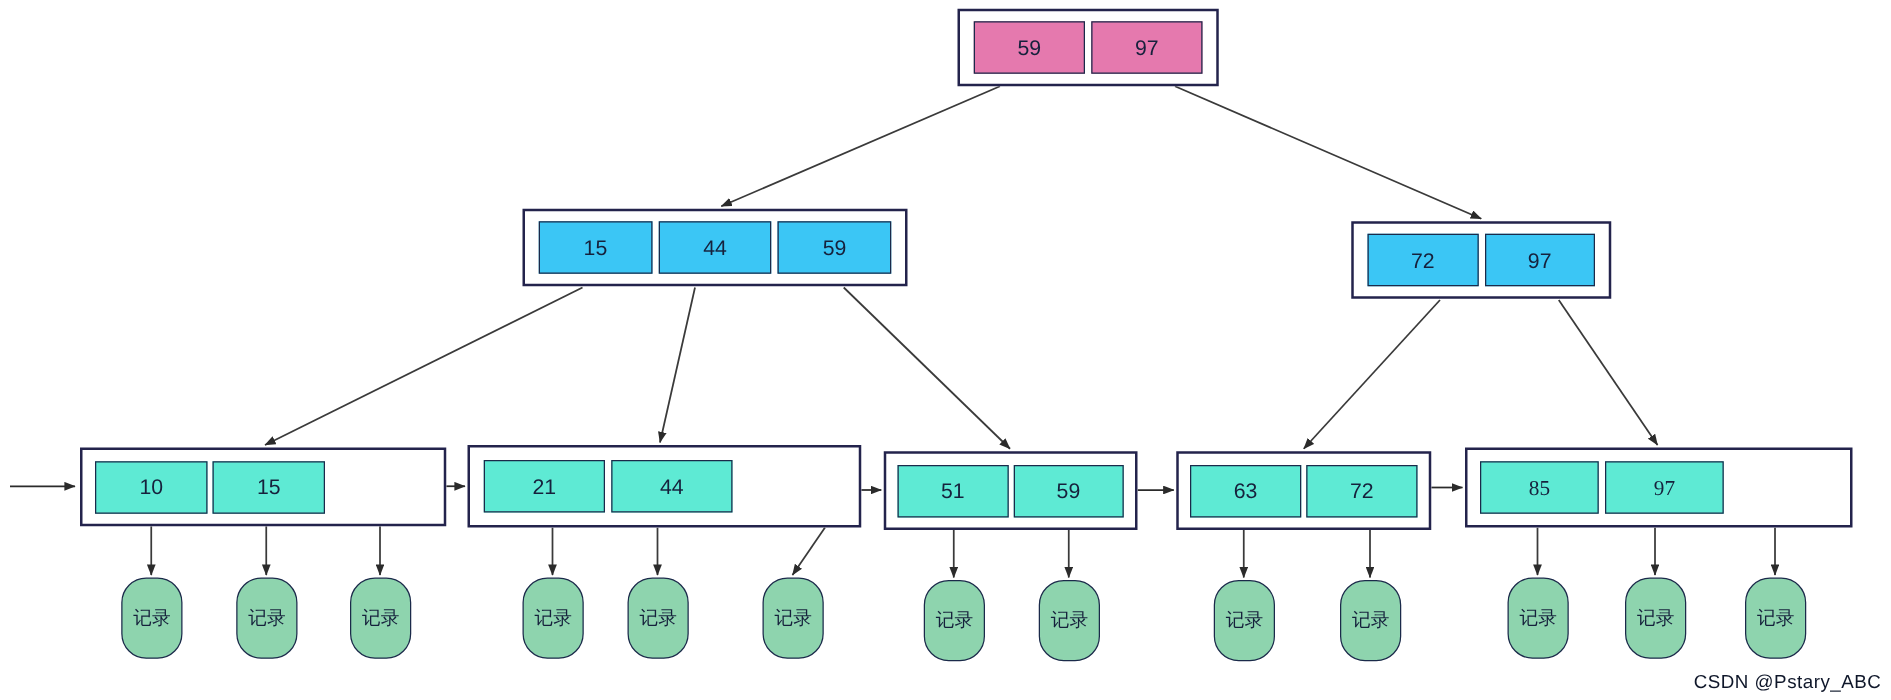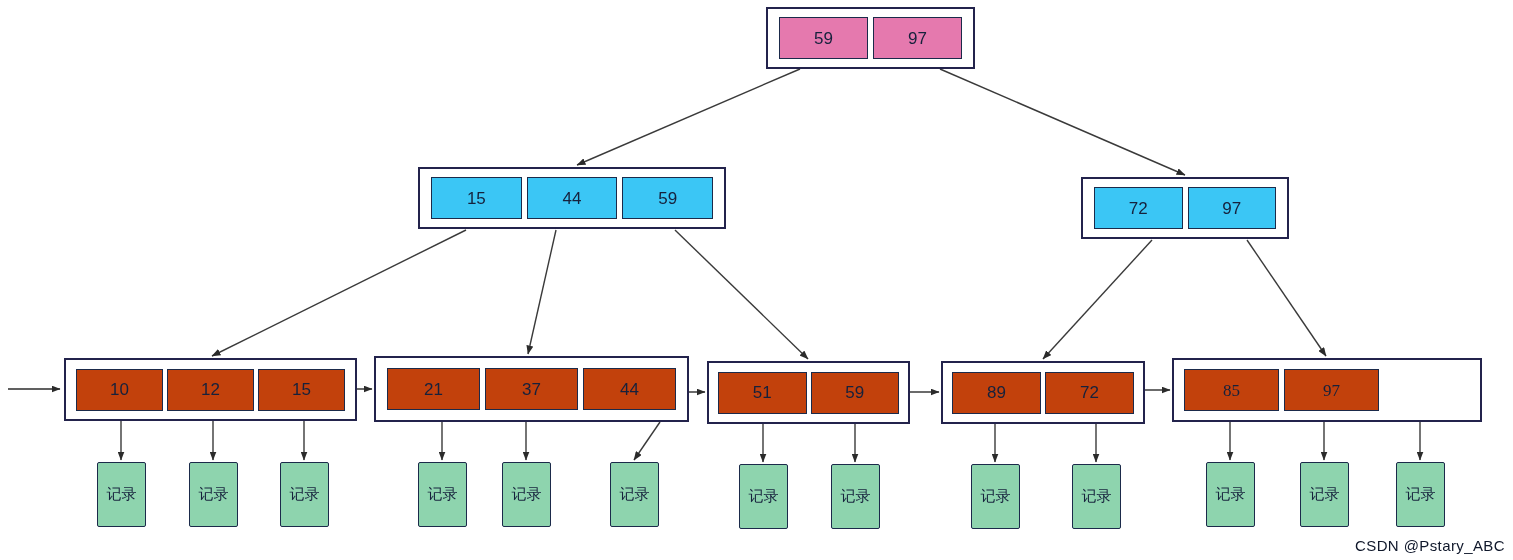--- a/index.html
+++ b/index.html
@@ -39,28 +39,28 @@
     border: 1px solid #1b2a4a;
     display: flex;
     align-items: center;
     justify-content: center;
     font-size: 17px;
     color: #16213c;
     line-height: 1;
   }
   .cell-pink   { background: #e579ae; }
   .cell-cyan   { background: #3bc6f5; }
-  .cell-green  { background: #c2410c; }
+  .cell-green  { background: #5eead4; }
 
   .record {
     position: absolute;
     box-sizing: border-box;
     border: 1.5px solid #1b2a4a;
     background: #8ed4ae;
-    border-radius: 2px;
+    border-radius: 20px;
     display: flex;
     align-items: center;
     justify-content: center;
     font-size: 15px;
     color: #16213c;
     z-index: 2;
   }
   .watermark {
     position: absolute;
     right: 8px;
@@ -130,34 +130,32 @@
         <div class="cell cell-cyan" style="width: 93px; height: 42px;">59</div>
       </div>
       <div class="node" style="left: 1081px; top: 177px; width: 208px; height: 62px; padding: 0px 11px; gap: 5px;">
         <div class="cell cell-cyan" style="width: 90px; height: 42px;">72</div>
         <div class="cell cell-cyan" style="width: 90px; height: 42px;">97</div>
       </div>
     </div>
   <div id="leaf-layer">
       <div class="node" style="left: 64px; top: 358px; width: 293px; height: 63px; padding: 0px 10px; gap: 4px;">
         <div class="cell cell-green" style="width: 90px; height: 42px;">10</div>
-        <div class="cell cell-green" style="width: 90px; height: 42px;">12</div>
         <div class="cell cell-green" style="width: 90px; height: 42px;">15</div>
       </div>
       <div class="node" style="left: 374px; top: 356px; width: 315px; height: 66px; padding: 0px 11px; gap: 5px;">
         <div class="cell cell-green" style="width: 97px; height: 42px;">21</div>
-        <div class="cell cell-green" style="width: 97px; height: 42px;">37</div>
         <div class="cell cell-green" style="width: 97px; height: 42px;">44</div>
       </div>
       <div class="node" style="left: 707px; top: 361px; width: 203px; height: 63px; padding: 0px 9px; gap: 4px;">
         <div class="cell cell-green" style="width: 93px; height: 42px;">51</div>
         <div class="cell cell-green" style="width: 93px; height: 42px;">59</div>
       </div>
       <div class="node" style="left: 941px; top: 361px; width: 204px; height: 63px; padding: 0px 9px; gap: 4px;">
-        <div class="cell cell-green" style="width: 94px; height: 42px;">89</div>
+        <div class="cell cell-green" style="width: 94px; height: 42px;">63</div>
         <div class="cell cell-green" style="width: 94px; height: 42px;">72</div>
       </div>
       <div class="node" style="left: 1172px; top: 358px; width: 310px; height: 64px; padding: 0px 10px; gap: 5px; font-family: Liberation Serif, serif;">
         <div class="cell cell-green" style="width: 95px; height: 42px;">85</div>
         <div class="cell cell-green" style="width: 95px; height: 42px;">97</div>
       </div>
     </div>
   <div id="record-layer">
       <div class="record" style="left: 97px; top: 462px; width: 49px; height: 65px;">记录</div>
       <div class="record" style="left: 189px; top: 462px; width: 49px; height: 65px;">记录</div>

